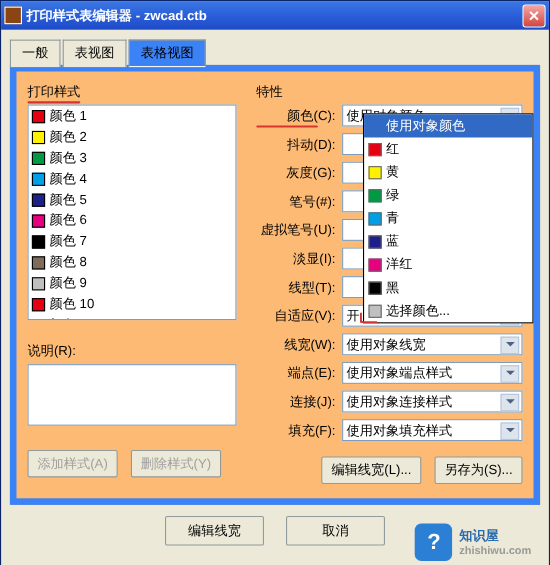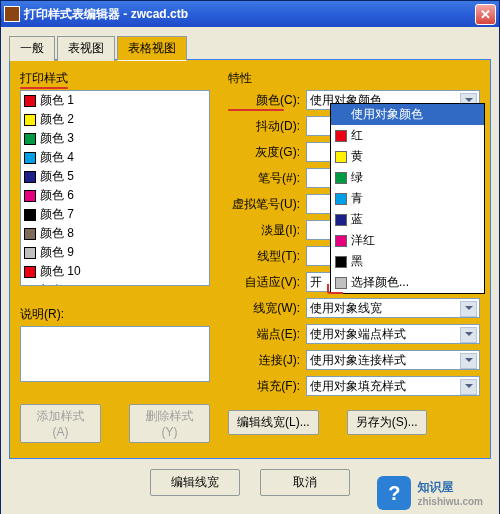--- a/index.html
+++ b/index.html
@@ -4,22 +4,22 @@
 <style>
 *{box-sizing:border-box;margin:0;padding:0;font-family:"SimSun","Microsoft YaHei",sans-serif;font-size:12px}
 body{background:#fff}
 .window{width:500px;background:#ECE9D8;border:1px solid #0A246A}
 .titlebar{height:26px;background:linear-gradient(to bottom,#3B77E3 0%,#2A5FD9 50%,#1E4BC7 100%);display:flex;align-items:center;padding:0 3px;color:#fff;font-weight:bold}
 .titlebar .ico{width:16px;height:16px;background:#8B4513;margin-right:4px;border:1px solid #fff}
 .close-btn{margin-left:auto;width:21px;height:21px;background:linear-gradient(to bottom,#F5A6A3,#D4453D);border:1px solid #fff;border-radius:3px;color:#fff;display:flex;align-items:center;justify-content:center;font-weight:bold;font-size:13px}
 .content{padding:8px 8px 12px}
 .tabs{display:flex;margin-bottom:-1px}
 .tab{padding:3px 10px;border:1px solid #919B9C;background:#ECE9D8;border-bottom:none;margin-right:2px;position:relative;top:1px}
-.tab.active{background:#eab308;border-bottom:1px solid #F8F8F4;z-index:2}
-.panel{border:1px solid #3b82f6;background:#eab308;padding:10px;min-height:400px;display:flex;gap:18px}
+.tab.active{background:#3b82f6;border-bottom:1px solid #F8F8F4;z-index:2}
+.panel{border:6px solid #3b82f6;background:#fdba74;padding:10px;min-height:400px;display:flex;gap:18px}
 .left-col{width:190px}
 .right-col{flex:1}
 .sec-title{margin-bottom:3px;position:relative}
 .red-underline::after{content:"";position:absolute;left:0;bottom:-2px;width:48px;height:2px;background:#D8342B;border-radius:2px}
 .red-underline2::after{content:"";position:absolute;left:0;bottom:-2px;width:56px;height:2px;background:#D8342B;border-radius:2px}
 .listbox{border:1px solid #7F9DB9;background:#fff;height:196px;overflow:hidden}
 .color-item{display:flex;align-items:center;padding:1px 3px;gap:4px}
 .swatch{width:12px;height:12px;border:1px solid #000}
 .desc-box{border:1px solid #7F9DB9;background:#fff;height:56px;margin-top:2px}
 .prop-row{display:flex;align-items:center;margin-bottom:6px;gap:6px}
@@ -27,21 +27,21 @@
 .combo{flex:1;height:20px;border:1px solid #7F9DB9;background:#fff;display:flex;align-items:center;padding:0 3px;position:relative}
 .combo::after{content:"";position:absolute;right:2px;top:2px;width:15px;height:14px;background:#DDE4EC;border:1px solid #B4C5DD}
 .combo-arrow{position:absolute;right:6px;top:7px;width:0;height:0;border-left:4px solid transparent;border-right:4px solid transparent;border-top:4px solid #4D6185;z-index:1}
 .dropdown{position:absolute;left:329px;top:102px;width:155px;background:#fff;border:1px solid #000;z-index:10}
 .dd-item{display:flex;align-items:center;padding:2px 4px;gap:4px}
 .dd-item.sel{background:#316AC5;color:#fff}
 .dd-swatch{width:12px;height:12px;border:1px solid #666}
 .red-mark{position:absolute;left:-4px;bottom:-1px;width:16px;height:10px;border:2px solid #D8342B;border-top:none;border-right:none;border-radius:0 0 0 3px}
 .btn{background:#ECE9D8;border:1px solid #919B9C;padding:3px 8px;border-radius:2px}
 .btn.dis{color:#A0A0A0}
-.btn-row{display:flex;gap:28px;margin-top:8px}
+.btn-row{display:flex;gap:12px;margin-top:8px}
 .bottom-btns{display:flex;gap:20px;justify-content:center;padding:10px 0 14px}
 .bottom-btns .btn{min-width:90px;padding:4px 16px}
 .logo{position:absolute;right:16px;bottom:12px;display:flex;align-items:center;gap:6px;color:#2B6CB0;font-size:20px;font-weight:bold}
 .logo-ico{width:34px;height:34px;background:#2B7FD4;border-radius:6px;display:flex;align-items:center;justify-content:center;color:#fff;font-size:20px}
 .logo-txt small{display:block;font-size:10px;color:#999;font-weight:bold}
 .window{position:relative}
 </style>
 </head>
 <body>
 
@@ -186,21 +186,21 @@
               <span class="combo-arrow"></span>
             </div>
           </div>
         <div class="prop-row">
             <div class="prop-label">填充(F):</div>
             <div class="combo">
               <span>使用对象填充样式</span>
               <span class="combo-arrow"></span>
             </div>
           </div>
-        <div class="btn-row" style="justify-content:flex-start;margin-top:14px">
+        <div class="btn-row" style="justify-content:flex-end;margin-top:14px">
           <button class="btn">编辑线宽(L)...</button>
           <button class="btn">另存为(S)...</button>
         </div>
       </div>
     </div>
     <div class="bottom-btns">
       <button class="btn">编辑线宽</button>
       <button class="btn">取消</button>
     </div>
   </div>

